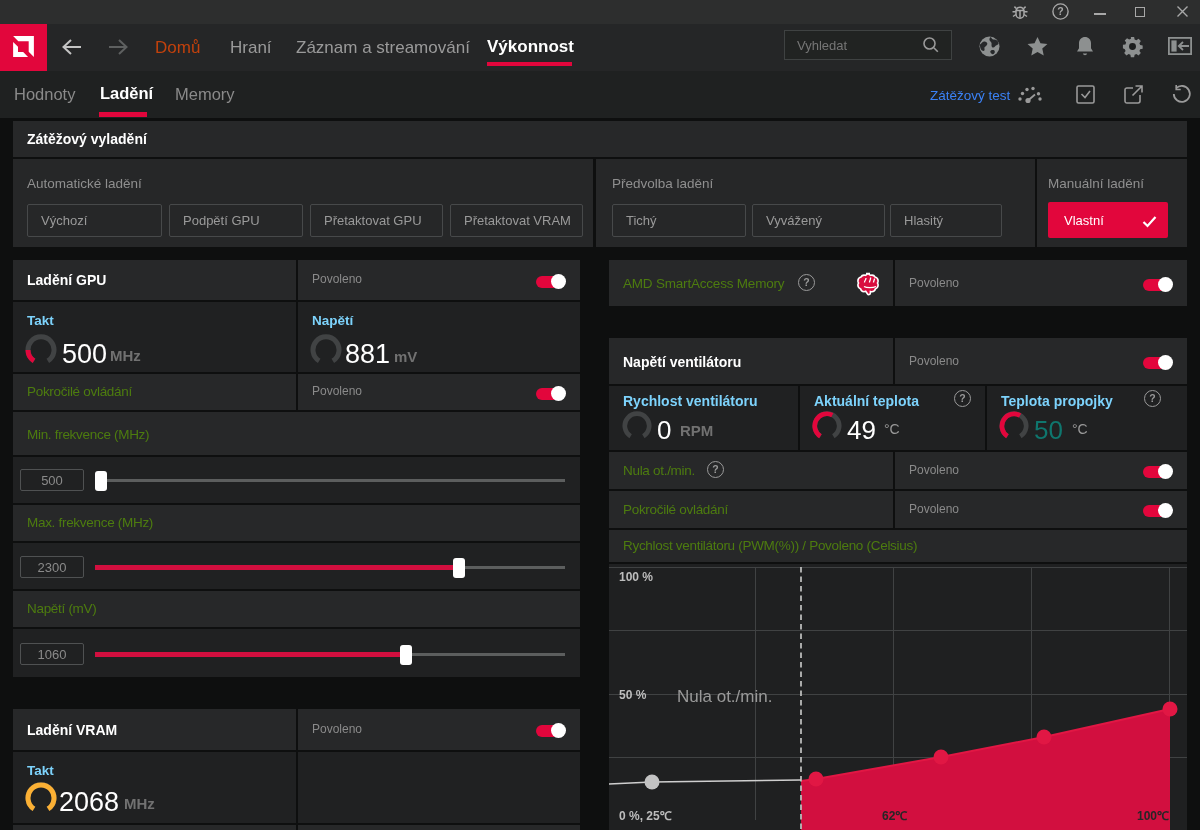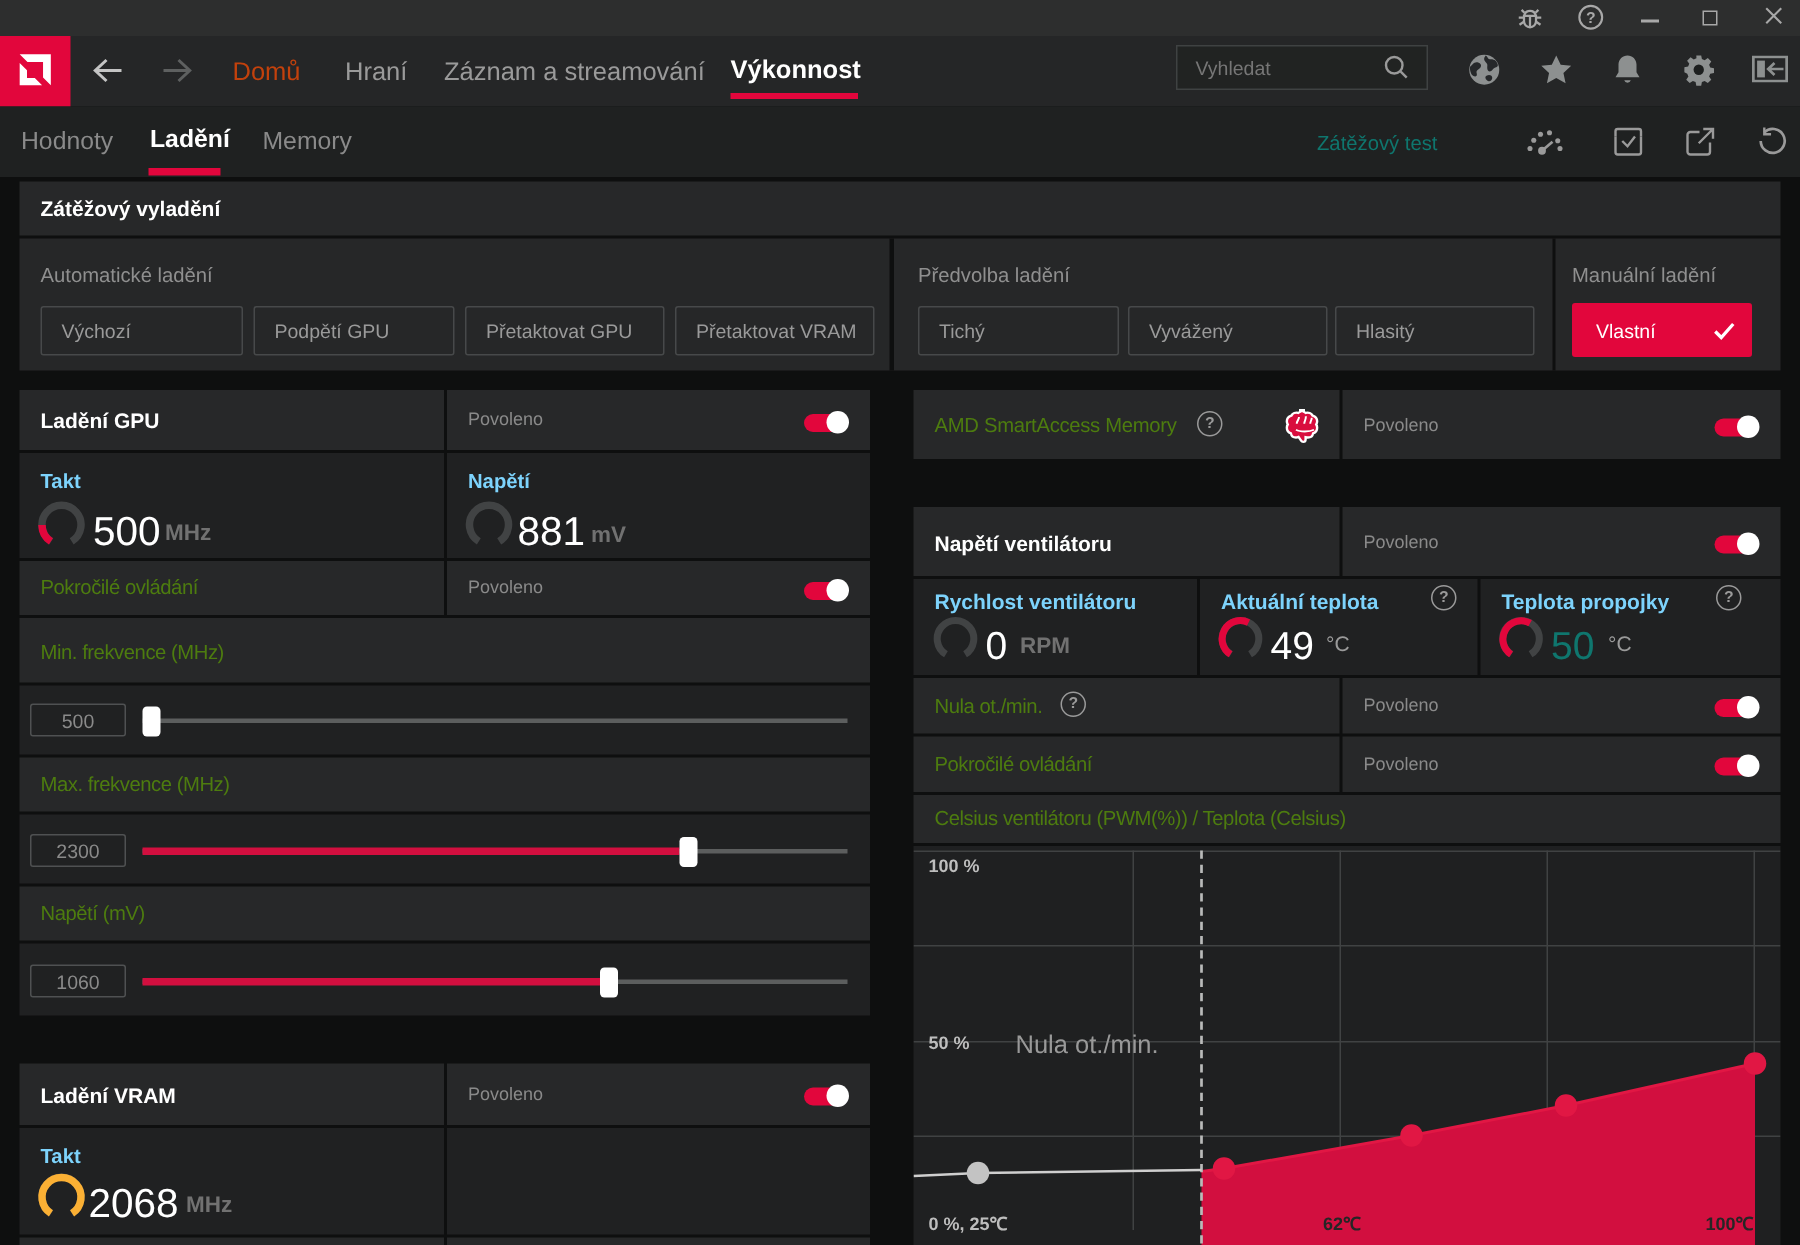--- a/index.html
+++ b/index.html
@@ -90,21 +90,21 @@
       <rect x="0.9" y="0.9" width="22.2" height="16.2" stroke="#8d9090" stroke-width="1.8"></rect>
       <rect x="3.4" y="3.4" width="5.2" height="11.2" fill="#8d9090"></rect>
       <path d="M21 9H11.5M15 5l-4.2 4L15 13" stroke="#8d9090" stroke-width="1.8"></path>
     </svg></div>
 
 <div class="abs" style="left:0;top:71px;width:1200px;height:47px;background:#1f2121"></div>
 <div class="abs" style="left:14px;top:85px;color:#8a8a8a;font-size:16.5px">Hodnoty</div>
 <div class="abs" style="left:100px;top:84px;color:#fff;font-size:16.5px;font-weight:bold">Ladění</div>
 <div class="abs" style="left:99px;top:112px;width:48px;height:5px;background:#e2063c"></div>
 <div class="abs" style="left:175px;top:85px;color:#8a8a8a;font-size:16.5px">Memory</div>
-<div class="abs" style="left:878px;top:88px;color:#0f766e;font-size:13.5px">Zátěžový test</div>
+<div class="abs" style="left:930px;top:88px;color:#3b82f6;font-size:13.5px">Zátěžový test</div>
 <div class="abs" style="left:1016px;top:84px"><svg width="28" height="22" viewBox="0 0 28 22" fill="#9a9a9a">
       <circle cx="4" cy="15" r="1.7"></circle>
       <circle cx="6.5" cy="9.5" r="1.7"></circle>
       <circle cx="11" cy="5.5" r="1.7"></circle>
       <circle cx="17" cy="4.5" r="1.7"></circle>
       <circle cx="24" cy="15" r="1.7"></circle>
       <circle cx="22.5" cy="9.8" r="1.7"></circle>
       <path d="M12 16.5l7-6" stroke="#9a9a9a" stroke-width="1.8"></path>
       <circle cx="12" cy="16.5" r="2.6"></circle>
     </svg></div>
@@ -128,21 +128,21 @@
 <div class="abs" style="left:593px;top:159px;width:2.5px;height:88px;background:#0e0f0f"></div>
 <div class="abs" style="left:1035px;top:159px;width:2px;height:88px;background:#0e0f0f"></div>
 <div class="abs slbl" style="left:27px;top:176px;font-weight:normal">Automatické ladění</div>
 <div class="btn" style="left:27px;top:204px;width:135px">Výchozí</div>
 <div class="btn" style="left:169px;top:204px;width:134px">Podpětí GPU</div>
 <div class="btn" style="left:310px;top:204px;width:133px">Přetaktovat GPU</div>
 <div class="btn" style="left:450px;top:204px;width:133px">Přetaktovat VRAM</div>
 <div class="abs slbl" style="left:612px;top:176px;font-weight:normal">Předvolba ladění</div>
 <div class="btn" style="left:612px;top:204px;width:134px">Tichý</div>
 <div class="btn" style="left:752px;top:204px;width:133px">Vyvážený</div>
-<div class="btn" style="left:890px;top:204px;width:133px">Hlasitý</div>
+<div class="btn" style="left:890px;top:204px;width:112px">Hlasitý</div>
 <div class="abs slbl" style="left:1048px;top:176px;font-weight:normal">Manuální ladění</div>
 <div class="abs" style="left:1048px;top:202px;width:120px;height:36px;background:#e2063c;border-radius:2px"></div>
 <div class="abs" style="left:1064px;top:213px;color:#fff;font-size:13px">Vlastní</div>
 <div class="abs" style="left:1142px;top:214px"><svg width="15" height="13" viewBox="0 0 15 13" fill="none" stroke="#fff" stroke-width="2.2">
       <path d="M1.5 7l4 4L13.5 2"></path>
     </svg></div>
 
 <div class="hcell" style="left:13px;top:260px;width:283px;height:40px"></div>
 <div class="hcell" style="left:298px;top:260px;width:282px;height:40px"></div>
 <div class="abs blbl" style="left:27px;top:272px">Ladění GPU</div>
@@ -282,21 +282,21 @@
 <div class="hcell" style="left:609px;top:491px;width:284px;height:37px"></div>
 <div class="hcell" style="left:895px;top:491px;width:292px;height:37px"></div>
 <div class="abs wlbl" style="left:623px;top:502px">Pokročilé ovládání</div>
 <div class="abs pov" style="left:909px;top:502px">Povoleno</div>
 <div class="tgl" style="left:1143px;top:503px">
     <div class="tr"></div>
     <div class="kn"></div>
   </div>
 
 <div class="hcell" style="left:609px;top:530px;width:578px;height:32px"></div>
-<div class="abs wlbl" style="left:623px;top:538px">Celsius ventilátoru (PWM(%)) / Teplota (Celsius)</div>
+<div class="abs wlbl" style="left:623px;top:538px">Rychlost ventilátoru (PWM(%)) / Povoleno (Celsius)</div>
 
 <div class="abs" style="left:609px;top:564px;width:578px;height:266px;background:#1f2021"></div>
 <svg class="abs" style="left:609px;top:564px" width="578" height="266" viewBox="0 0 578 266" font-family="Liberation Sans,sans-serif">
 <g stroke="#404243" stroke-width="1">
 <line x1="0" y1="3.5" x2="578" y2="3.5"></line>
 <line x1="0" y1="66.5" x2="578" y2="66.5"></line>
 <line x1="0" y1="130.5" x2="578" y2="130.5"></line>
 <line x1="0" y1="193.5" x2="578" y2="193.5"></line>
 <line x1="146.5" y1="3" x2="146.5" y2="256"></line>
 <line x1="284.5" y1="3" x2="284.5" y2="256"></line>

